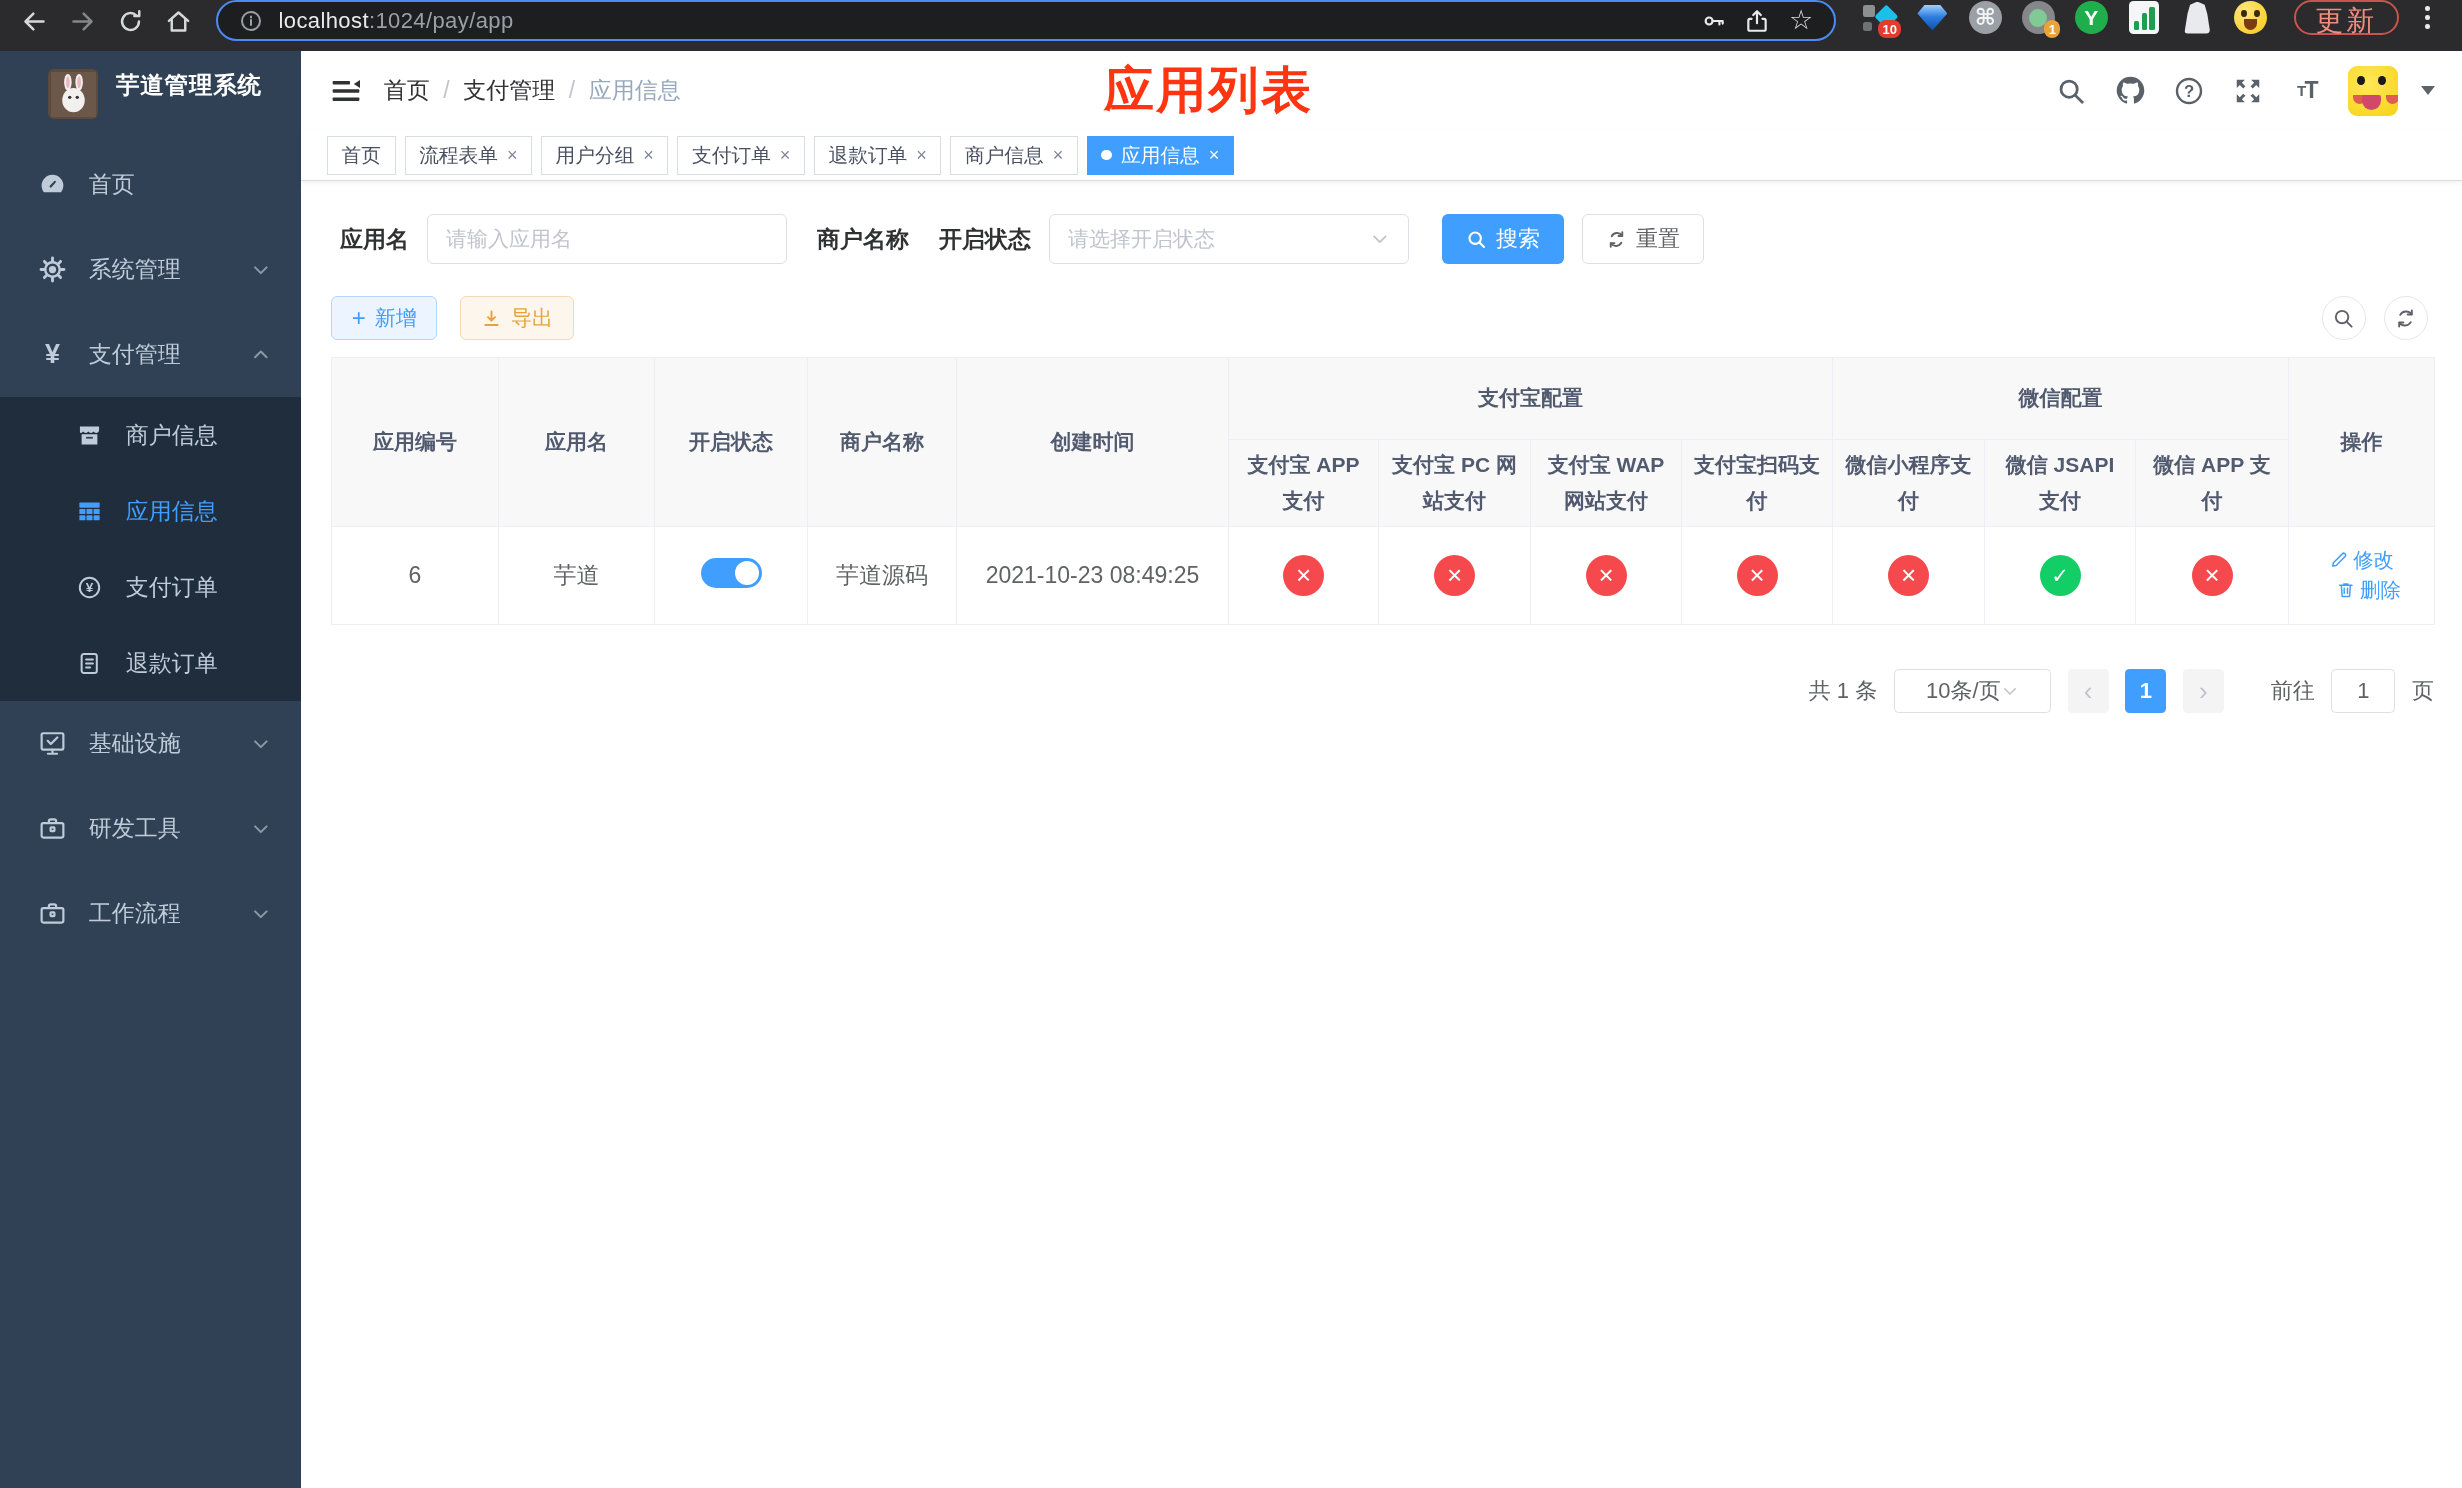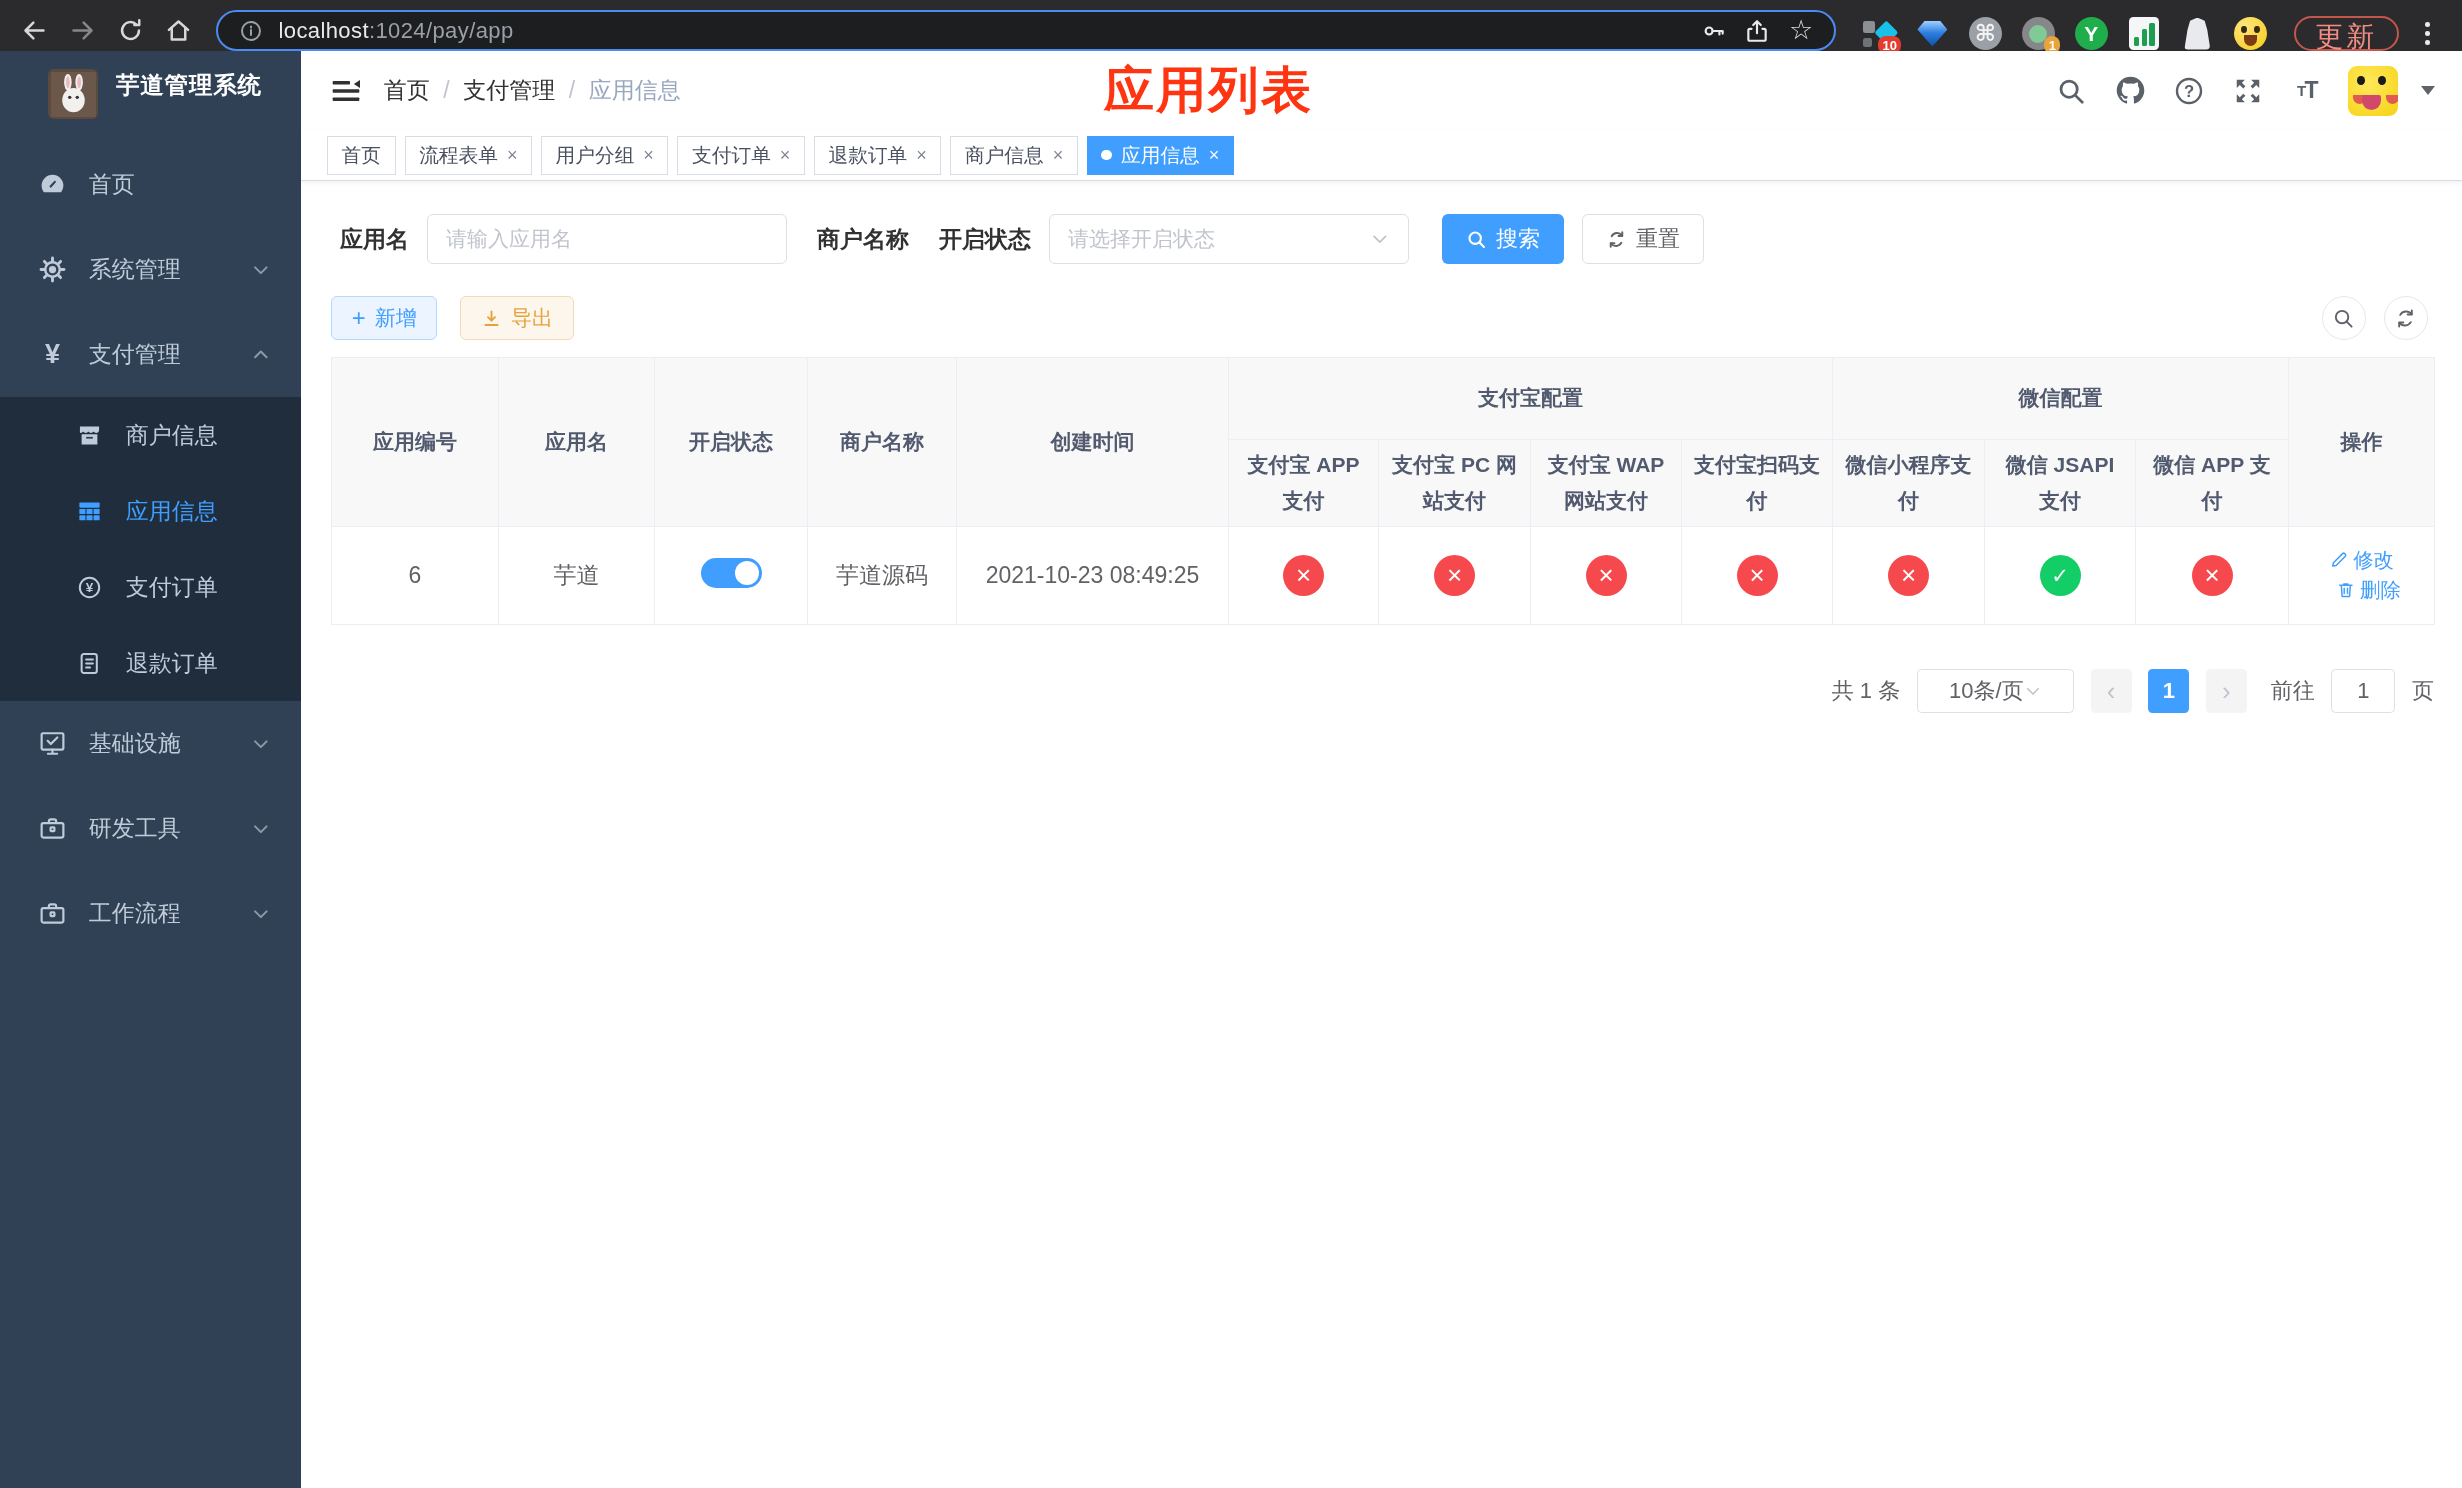--- a/index.html
+++ b/index.html
@@ -5,21 +5,21 @@
   :root{
     --accent:#409eff; --danger:#f5494d; --success:#13ce66; --warn:#e6a23c;
     --side-bg:#304156; --side-sub:#1f2d3d; --side-text:#bfcbd9;
     --chrome:#2b2a2d; --chrome-dark:#1d1e20; --border:#dcdfe6; --tbl-border:#ebeef5;
   }
   *{box-sizing:border-box;margin:0;padding:0}
   body{font-family:"Liberation Sans","DejaVu Sans",sans-serif;background:#000}
   .screen{position:relative;width:2462px;height:1489px;background:#fff;overflow:hidden}
 
   
-  .chrome{position:absolute;left:0;top:0;width:100%;height:51px;background:var(--chrome);display:flex;align-items:flex-end;padding:0 13.6px;gap:6px}
+  .chrome{position:absolute;left:0;top:0;width:100%;height:51px;background:var(--chrome);display:flex;align-items:flex-start;padding:0 13.6px;gap:6px}
   .nav-btn{width:42px;height:42px;display:flex;align-items:center;justify-content:center;border-radius:50%;flex:0 0 auto}
   .addressbar{display:flex;align-items:center;height:41px;background:var(--chrome-dark);border:2.3px solid #4c8bf5;border-radius:21px;margin-left:10.6px;width:1620px;padding:0 16.7px;gap:10.6px}
   .addressbar .url{font-size:22px;color:#e8eaed;letter-spacing:0.4px;flex:1 1 auto;white-space:nowrap;overflow:hidden}
   .addressbar .url .muted{color:#9aa0a6}
   .bar-ico{width:33px;height:33px;display:flex;align-items:center;justify-content:center;flex:0 0 auto}
   .star-glyph{color:#dadce0;font-size:27px;line-height:1}
   .extensions{display:flex;align-items:center;gap:18px;margin-left:19.7px}
   .ext{position:relative;width:35px;height:35px;display:flex;align-items:center;justify-content:center;border-radius:6px}
   .badge{position:absolute;bottom:-3px;right:-4.5px;background:#e33b2e;color:#fff;font-size:13px;line-height:1;padding:2.3px 4.5px;border-radius:8px;font-weight:700}
   .ext-blocks .sq1{position:absolute;left:1.5px;top:4.5px;width:12px;height:12px;background:#8d9093;border-radius:2.3px}
@@ -602,21 +602,21 @@
           <span>共 1 条</span>
           <div class="pg-select">
             <span>10条/页</span>
             <svg width="18" height="18" viewBox="0 0 24 24" fill="none" stroke="#c0c4cc" stroke-width="2.2" stroke-linecap="round" stroke-linejoin="round">
                 <path d="M5 9l7 7 7-7"></path>
               </svg>
           </div>
           <div class="pg-btn">‹</div>
           <div class="pg-num">1</div>
           <div class="pg-btn">›</div>
-          <span style="margin-left:7px">前往</span>
+          <span style="margin-left:30px">前往</span>
           <input class="pg-goto-input" value="1" style="">
           <span>页</span>
         </div>
 
       </div>
     </main>
   </div>
 </div>
 
 

